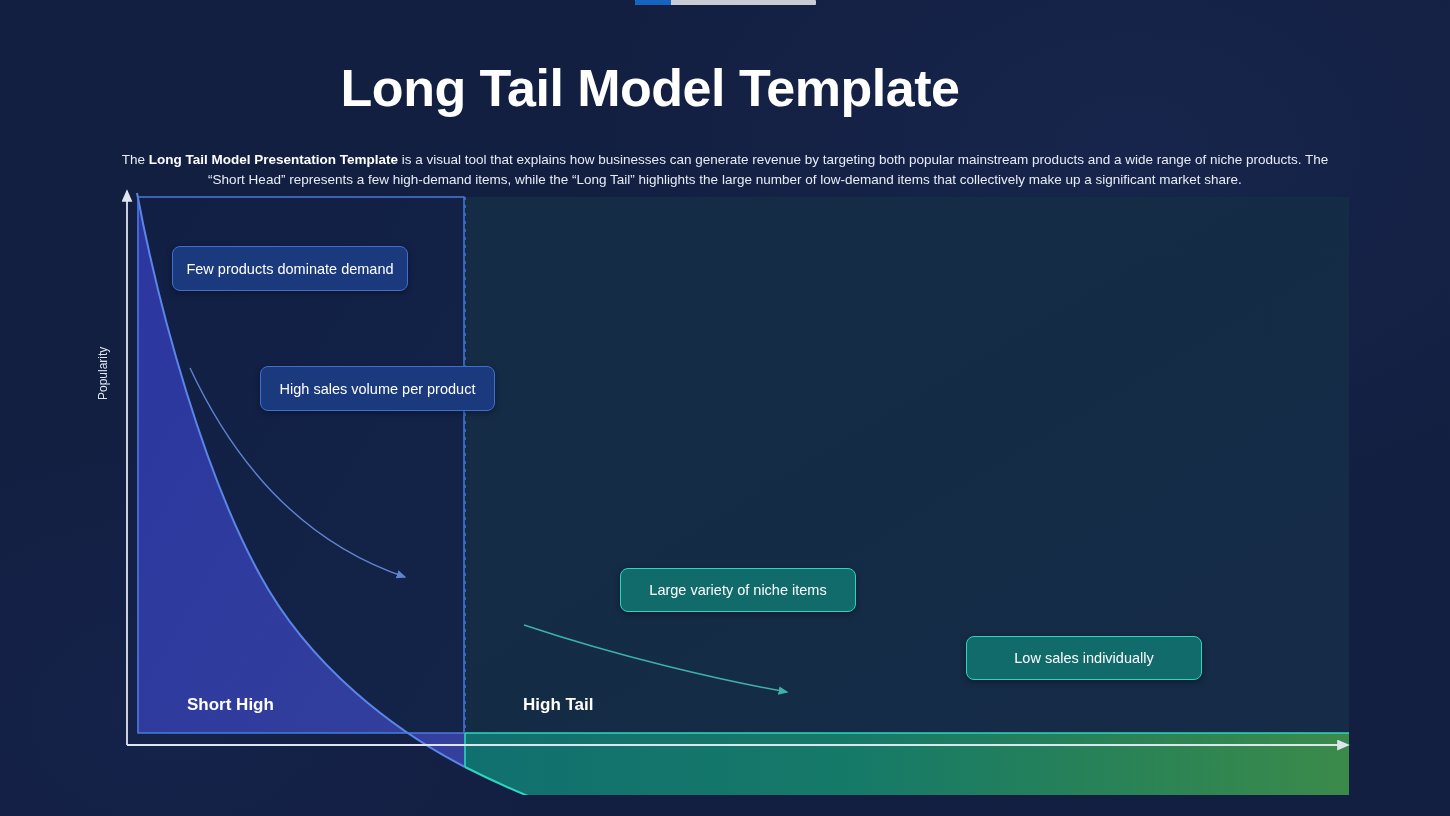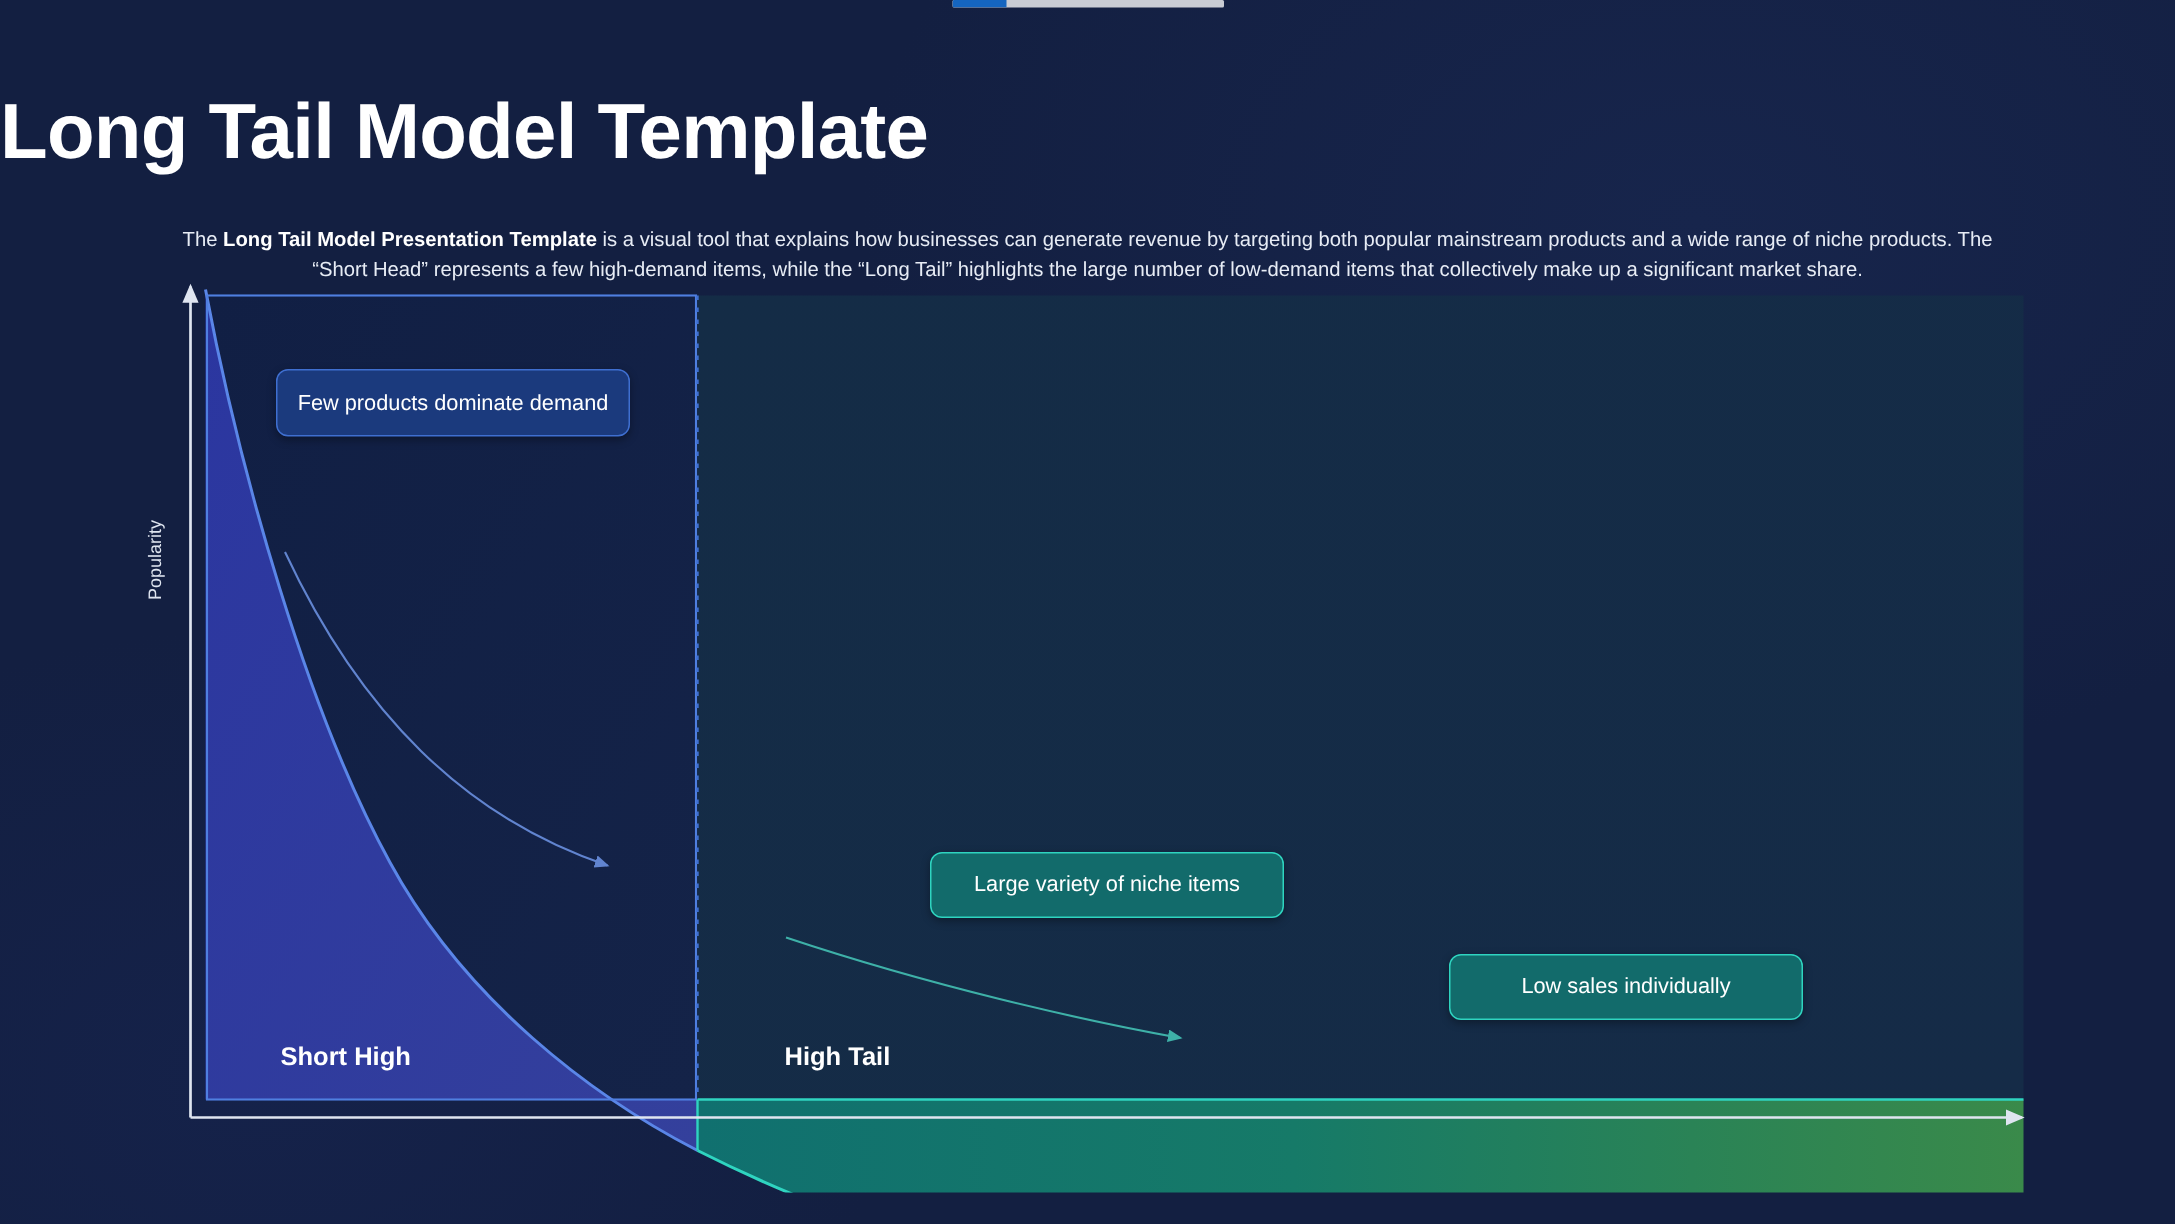--- a/index.html
+++ b/index.html
@@ -23,21 +23,21 @@
     position: absolute; top: 0px; left: 635px;
     width: 181px; height: 5px;
     background: #c9ccd4; border-radius: 1px;
     overflow: hidden;
   }
   .topbar-fill { height: 100%; width: 36px; background: #1565c0; }
 
   
   .title {
     position: absolute; top: 58px; left: 0; width: 1300px;
-    text-align: left;
+    text-align: center;
     font-size: 52px; font-weight: 700; color: #ffffff;
     letter-spacing: -0.5px;
   }
   .subtitle {
     position: absolute; top: 130px; left: 115px;
     width: 1220px; text-align: center;
     font-size: 13.5px; line-height: 20px; color: #e7ecf5; margin-top: 20px;
   }
   .subtitle b { font-weight: 700; color: #ffffff; }
 
@@ -74,21 +74,21 @@
     background: #1b3a7d;
     border: 1px solid #3f6fd0;
     box-shadow: 0 2px 6px rgba(0,0,0,0.35);
   }
   .callout.teal {
     background: #126b6b;
     border: 1px solid #2fd4c0;
     box-shadow: 0 2px 6px rgba(0,0,0,0.35);
     text-align: center;
   }
-  .c-few   { left: 184px; top: 246px; width: 236px; height: 45px; }
+  .c-few   { left: 172px; top: 246px; width: 236px; height: 45px; }
   .c-high  { left: 260px; top: 366px; width: 235px; height: 45px; }
   .c-large { left: 620px; top: 568px; width: 236px; height: 44px; }
   .c-low   { left: 966px; top: 636px; width: 236px; height: 44px; }
 </style>
 </head>
 <body>
 
 <div id="stage">
 
   <div class="topbar">
@@ -169,16 +169,17 @@
     </svg>
 
     <div class="axis-label y-axis-label">Popularity</div>
 
   </div>
 
   <div class="region-label region-short">Short High</div>
   <div class="region-label region-long">High Tail</div>
 
   <div class="callout blue c-few">Few products dominate demand</div>
+  <div class="callout blue c-high">High sales volume per product</div>
   <div class="callout teal c-large">Large variety of niche items</div>
   <div class="callout teal c-low">Low sales individually</div>
 
 </div>
 
 </body></html>

